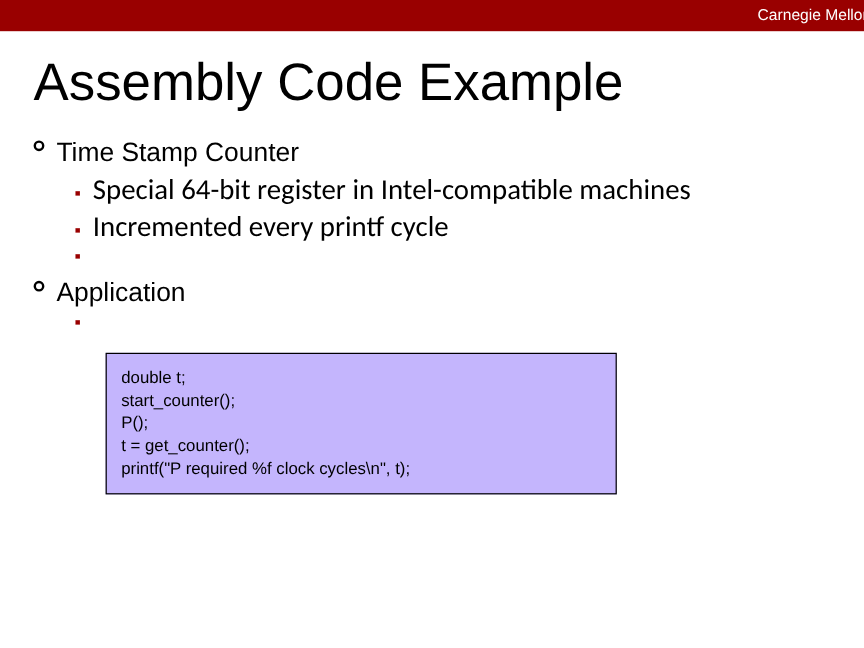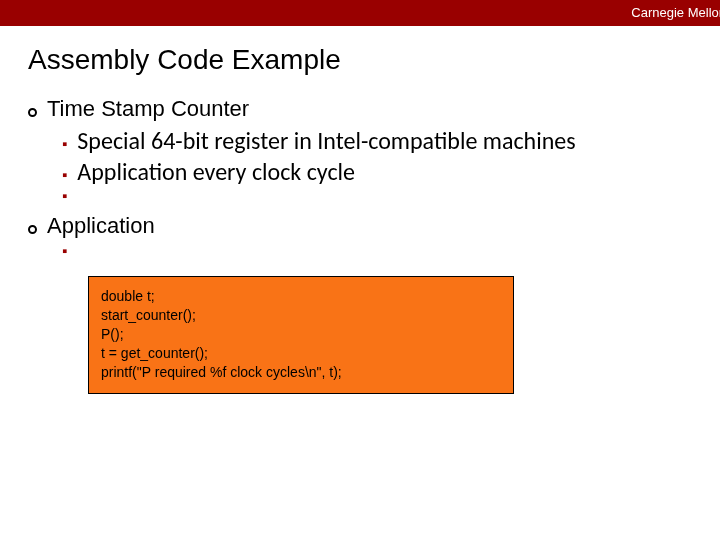--- a/index.html
+++ b/index.html
@@ -22,31 +22,31 @@
     padding-right: 0px;
     overflow: hidden;
     white-space: nowrap;
   }
   .banner span {
     position: relative;
     left: 6px;
   }
   .title {
     font-family: Arial, sans-serif;
-    font-size: 28px;
+    font-size: 44px;
     font-weight: normal;
     color: #000;
     margin: 18px 0 20px 28px;
   }
   .content {
     margin-left: 28px;
   }
   .h1row {
     display: flex;
-    align-items: center;
+    align-items: flex-start;
     margin-bottom: 4px;
     margin-top: 6px;
   }
   .ringbullet {
     width: 9px;
     height: 9px;
     border: 2.2px solid #000;
     border-radius: 50%;
     box-sizing: border-box;
     margin-right: 10px;
@@ -79,21 +79,21 @@
   }
   .subtext {
     font-family: Calibri, Arial, sans-serif;
     font-size: 24px;
     color: #000;
   }
   .codebox {
     margin: 18px 0 0 60px;
     width: 400px;
     border: 1px solid #000;
-    background: #f97316;
+    background: #c4b5fd;
     padding: 10px 12px 12px 12px;
     font-family: Arial, sans-serif;
     font-size: 14px;
     line-height: 1.35;
     color: #000;
     white-space: pre;
   }
 </style>
 </head>
 <body>
@@ -110,21 +110,21 @@
     <div class="ringbullet"></div>
     <div class="h1text">Time Stamp Counter</div>
   </div>
   <div class="sublist">
     <div class="subrow">
       <div class="sqbullet">▪</div>
       <div class="subtext">Special 64-bit register in Intel-compatible machines</div>
     </div>
     <div class="subrow">
       <div class="sqbullet">▪</div>
-      <div class="subtext">Application every clock cycle</div>
+      <div class="subtext">Incremented every printf cycle</div>
     </div>
     <div class="subrow">
       <div class="sqbullet">▪</div>
     </div>
   </div>
 
   <div class="h1row">
     <div class="ringbullet"></div>
     <div class="h1text">Application</div>
   </div>

